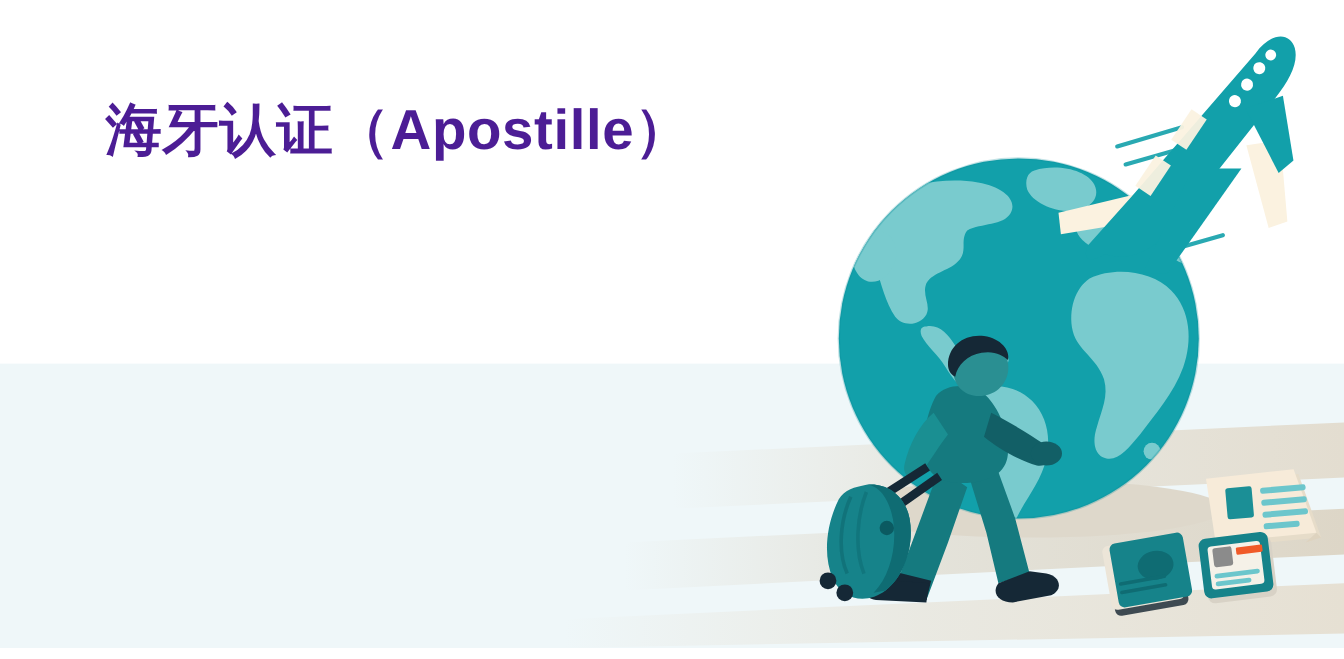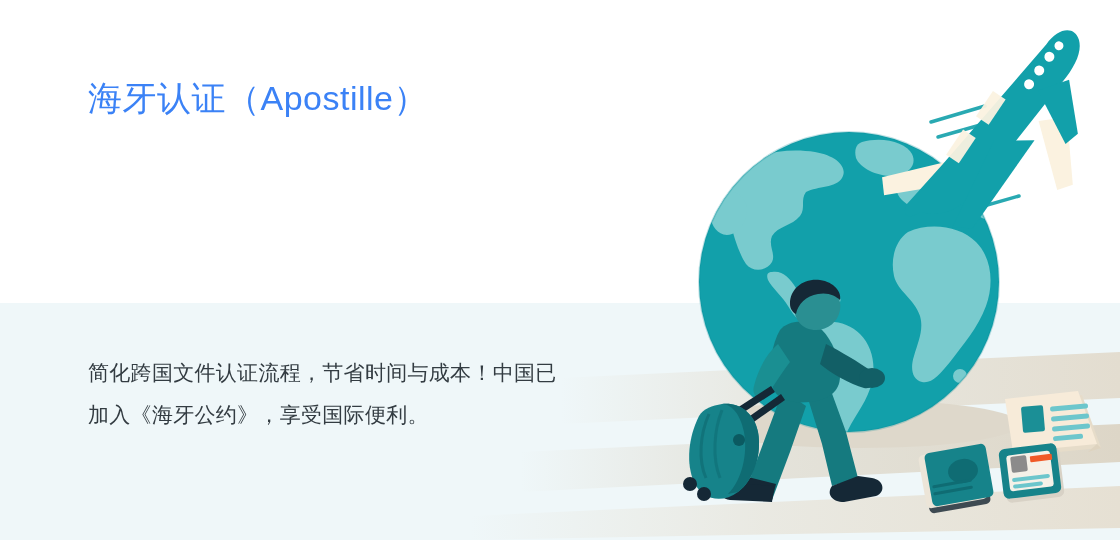--- a/index.html
+++ b/index.html
@@ -48,23 +48,23 @@
   }
 
   
   .headline {
     position: absolute;
     left: 88px;
     top: 74px;
     width: 620px;
   }
   .headline .line {
-    color: #3b82f6;
-    font-size: 34px;
-    font-weight: normal;
+    color: #4c1d95;
+    font-size: 47px;
+    font-weight: bold;
     line-height: 1.45;
     letter-spacing: 0.5px;
     white-space: nowrap;
   }
   .subcopy {
     position: absolute;
     left: 88px;
     top: 352px;
     width: 560px;
   }
@@ -280,18 +280,14 @@
         <rect x="933" y="489" width="40" height="3" rx="1.5" fill="#0f6c73" transform="rotate(-10 953 490)"></rect>
       </g>
 
     </g>
   </svg>
 
   <div class="headline">
     <div class="line">海牙认证（Apostille）</div>
   </div>
 
-  <div class="subcopy">
-    <div class="line">简化跨国文件认证流程，节省时间与成本！中国已</div>
-    <div class="line">加入《海牙公约》，享受国际便利。</div>
-  </div>
 
 </div>
 
 </body></html>

